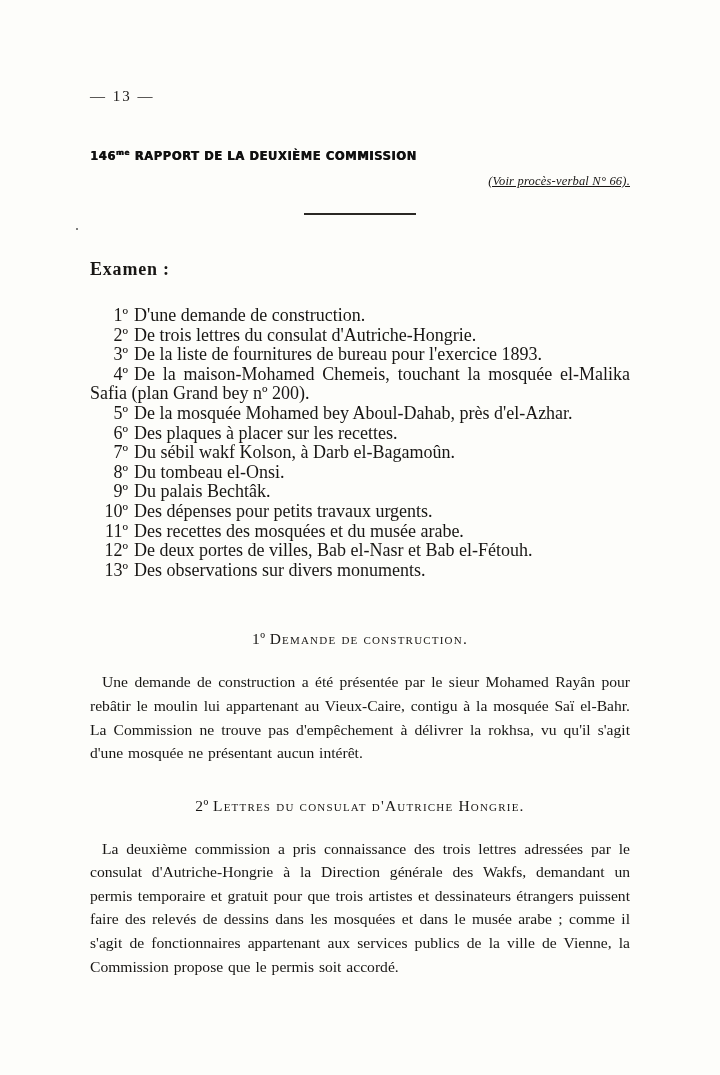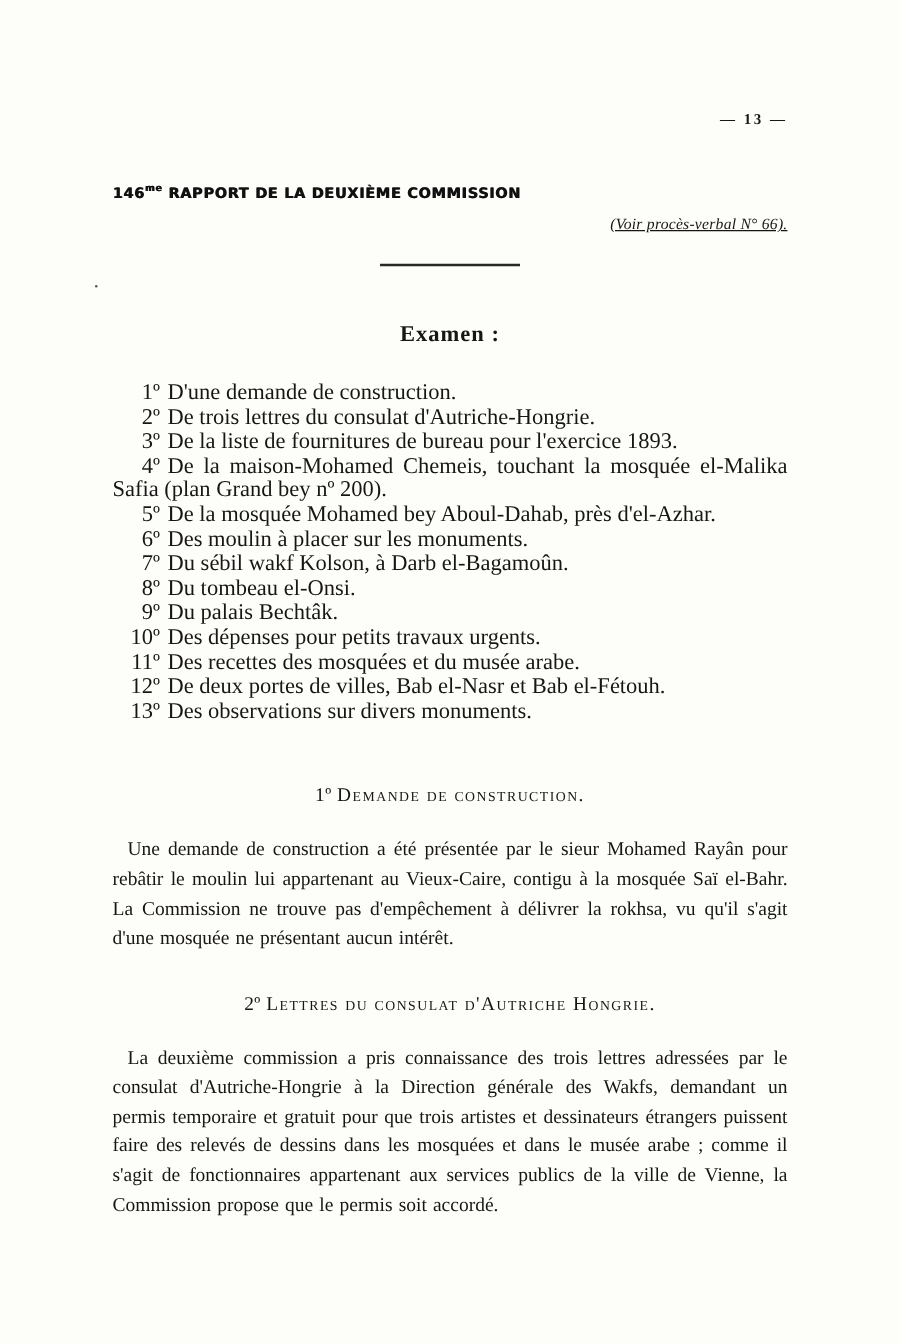--- a/index.html
+++ b/index.html
@@ -9,23 +9,23 @@
     height: 1075px;
     margin: 0 auto;
     background: #fdfdfa;
     color: #181614;
     font-family: "Liberation Serif", "DejaVu Serif", serif;
     box-sizing: border-box;
     padding: 88px 90px 0 90px;
     overflow: hidden;
   }
   .page-number {
-    text-align: right;
-    font-size: 12px;
-    font-weight: bold;
+    text-align: left;
+    font-size: 15px;
+    font-weight: normal;
     letter-spacing: 2px;
   }
   .report-title {
     margin-top: 44px;
     font-family: "DejaVu Sans", "Liberation Sans", sans-serif;
     font-weight: 900;
     font-size: 11.5px;
     letter-spacing: 0.6px;
     text-shadow: 0.6px 0 0 currentColor;
     color: #111;
@@ -44,21 +44,20 @@
     text-decoration: underline;
   }
   .divider-rule {
     width: 112px;
     height: 0;
     border-top: 2px solid #2a2824;
     margin: 24px auto 0 auto;
   }
   .examen-heading {
     margin-top: 44px;
-    text-align: center;
     font-weight: bold;
     font-size: 18px;
     letter-spacing: 0.8px;
   }
   .list-block {
     margin-top: 26px;
     font-size: 18px;
     line-height: 19.6px;
   }
   .list-item {
@@ -118,21 +117,21 @@
   <div class="divider-rule"></div>
 
   <div class="examen-heading">Examen :</div>
 
   <div class="list-block">
     <div class="list-item"><span class="num">1º</span><span>D'une demande de construction.</span></div>
     <div class="list-item"><span class="num">2º</span><span>De trois lettres du consulat d'Autriche-Hongrie.</span></div>
     <div class="list-item"><span class="num">3º</span><span>De la liste de fournitures de bureau pour l'exercice 1893.</span></div>
     <div class="list-item"><span class="num">4º</span><span>De la maison-Mohamed Chemeis, touchant la mosquée el-Malika Safia (plan Grand bey nº 200).</span></div>
     <div class="list-item"><span class="num">5º</span><span>De la mosquée Mohamed bey Aboul-Dahab, près d'el-Azhar.</span></div>
-    <div class="list-item"><span class="num">6º</span><span>Des moulin à placer sur les monuments.</span></div>
+    <div class="list-item"><span class="num">6º</span><span>Des plaques à placer sur les recettes.</span></div>
     <div class="list-item"><span class="num">7º</span><span>Du sébil wakf Kolson, à Darb el-Bagamoûn.</span></div>
     <div class="list-item"><span class="num">8º</span><span>Du tombeau el-Onsi.</span></div>
     <div class="list-item"><span class="num">9º</span><span>Du palais Bechtâk.</span></div>
     <div class="list-item"><span class="num">10º</span><span>Des dépenses pour petits travaux urgents.</span></div>
     <div class="list-item"><span class="num">11º</span><span>Des recettes des mosquées et du musée arabe.</span></div>
     <div class="list-item"><span class="num">12º</span><span>De deux portes de villes, Bab el-Nasr et Bab el-Fétouh.</span></div>
     <div class="list-item"><span class="num">13º</span><span>Des observations sur divers monuments.</span></div>
   </div>
 
   <div class="section-heading section-heading-1"><span>1º</span>&nbsp;<span class="sc">Demande de construction.</span></div>

